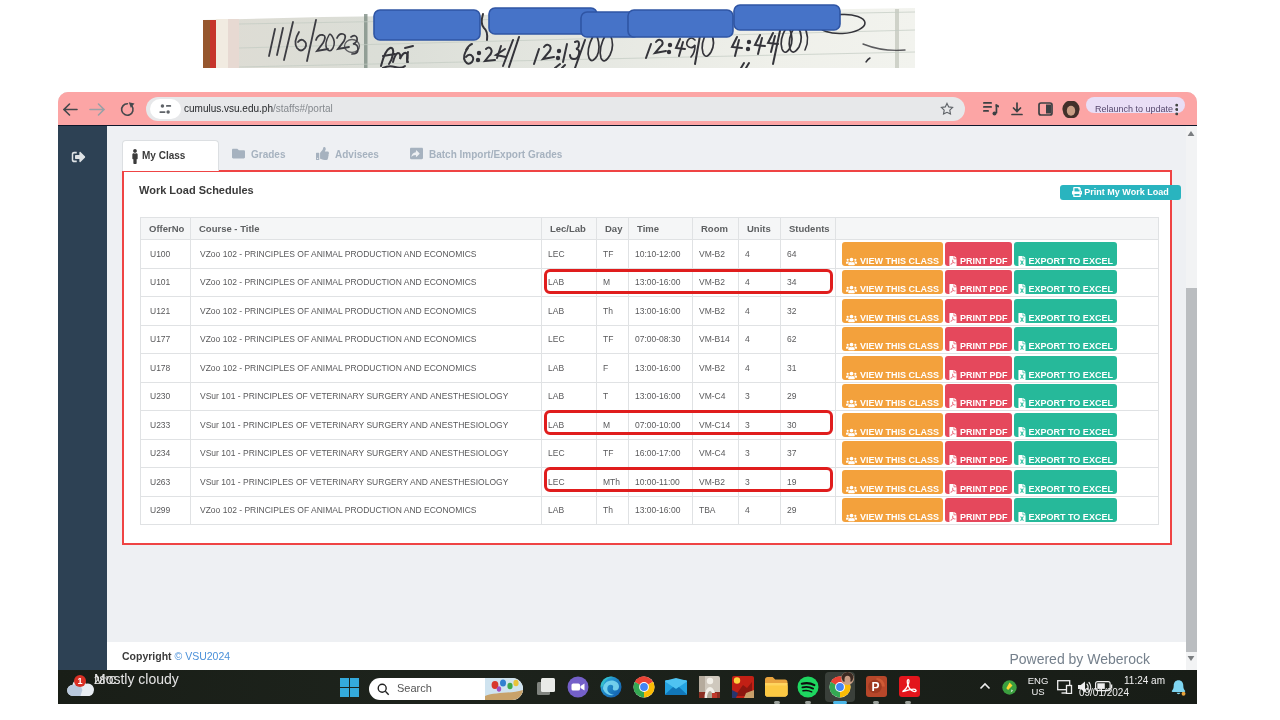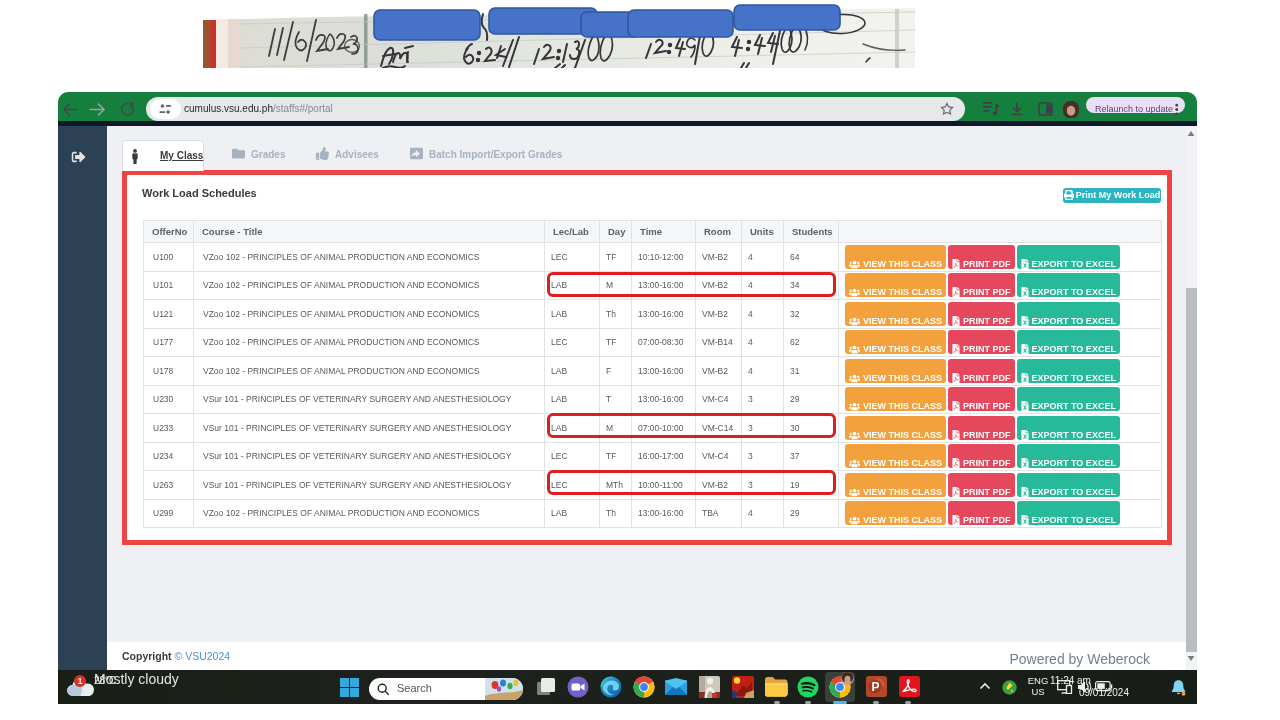--- a/index.html
+++ b/index.html
@@ -4,41 +4,41 @@
 <style>
   * { margin:0; padding:0; box-sizing:border-box; }
   html,body { width:1280px; height:720px; background:#fff; overflow:hidden;
     font-family:"Liberation Sans", sans-serif; }
   #stage { position:relative; width:1280px; height:720px; background:#fff; }
   .abs { position:absolute; }
 
   
   #win { left:58px; top:92px; width:1139px; height:578px; background:#fff;
     border-radius:10px 10px 0 0; outline:1px solid #d8dadc; outline-offset:-1px; }
-  #toolbar { left:0; top:0; width:1139px; height:34px; background:#15803d;
-    border-radius:10px 10px 0 0; border-bottom:5px solid #0f172a; }
+  #toolbar { left:0; top:0; width:1139px; height:34px; background:#fca5a5;
+    border-radius:10px 10px 0 0; border-bottom:1px solid #0f172a; }
   #omni { position:absolute; left:88px; top:5px; width:819px; height:24px; background:#e7e8ea;
     border-radius:12px; }
   #urltxt { position:absolute; left:38px; top:6px; font-size:10px; color:#27292c; }
   #urltxt .gray { color:#85898e; }
   #relaunch { position:absolute; left:1028px; top:5px; width:99px; height:16px; background:#e9def6;
     border-radius:12px; color:#57486e; font-size:9px; line-height:24px;
     padding-left:9px; }
 
   
   #content { left:0; top:34px; width:1129px; height:544px; background:#eef0f3; overflow:hidden; }
   #sidebar { left:0; top:0; width:49px; height:544px; background:#2d4154; }
   #footerbar { left:49px; top:516px; width:1080px; height:28px; background:#fff; }
   #card { left:64px; top:44px; width:1050px; height:375px; background:#fff;
-    border:5px solid #ef4444; }
+    border:2px solid #ef4444; }
   .tab { position:absolute; top:14px; height:31px; font-size:10px; font-weight:bold;
     color:#a6b2bf; line-height:30px; white-space:nowrap; }
-  #tab-active { left:64px; width:82px; background:#fff; border:1px solid #dcdfe2;
+  #tab-active { left:64px; width:97px; background:#fff; border:1px solid #dcdfe2;
     border-bottom:none; border-radius:4px 4px 0 0; color:#3b3b3b; z-index:2;
-    padding-left:37px;text-decoration:underline; }
+    padding-left:19px; }
 
   
   table { border-collapse:collapse; table-layout:fixed; font-size:8.5px; color:#59595b; }
   th, td { border:1px solid #e0e2e4; padding:0 0 0 8px; overflow:hidden;
     white-space:nowrap; text-align:left; font-weight:normal; }
   th { background:#f5f6f7; color:#5e6062; font-weight:bold; font-size:9.5px; height:22px; }
   td { height:28.5px; padding-left:6px; }
   td.c1, td.c2 { padding-left:9px; }
   .btn { display:inline-block; height:16px; line-height:14px; border-radius:3px;
     color:#fff; font-size:9px; font-weight:bold; padding:12px 4px; vertical-align:middle;
@@ -275,21 +275,21 @@
         <svg style="vertical-align:-2px; margin-right:6px;" width="13" height="13" viewBox="0 0 512 512" fill="#a6b2bf">
             <use href="#i-thumb"></use>
           </svg>Advisees</div>
       <div class="tab" style="left:352px;">
         <svg style="vertical-align:-2px; margin-right:6px;" width="13" height="13" viewBox="0 0 512 512" fill="#a6b2bf">
             <use href="#i-batch"></use>
           </svg>Batch Import/Export Grades</div>
 
       <div class="abs" id="card">
         <div class="abs" style="left:15px; top:12px; font-size:11px; font-weight:bold; color:#3a3a3a;">Work Load Schedules</div>
-        <div class="abs" style="left:936px; top:13px; width:98px; height:15px; background:#29b4bf; border-radius:3px; color:#fff; font-size:9px; font-weight:bold; line-height:15px; text-align:center;">
+        <div class="abs" style="left:936px; top:13px; width:121px; height:15px; background:#29b4bf; border-radius:3px; color:#fff; font-size:9px; font-weight:bold; line-height:15px; text-align:center;">
           <svg style="vertical-align:-2px; margin-right:2px;" width="10" height="10" viewBox="0 0 512 512" fill="#fff">
               <use href="#i-print"></use>
             </svg>Print My Work Load</div>
 
         <table class="abs" style="left:16px; top:45px; width:1018px;">
           <colgroup>
             <col style="width:50px">
               <col style="width:351px">
               <col style="width:55px">
               <col style="width:32px">
@@ -657,21 +657,21 @@
     </svg>
     <svg class="abs" style="left:1019px; top:10px;" width="15" height="14" viewBox="0 0 15 14">
       <path d="M1 5h2.8L8 1.5v11L3.8 9H1z" fill="#eee"></path>
       <path d="M10 4.2a4.5 4.5 0 0 1 0 5.6 M12 2.5a7 7 0 0 1 0 9" stroke="#eee" stroke-width="1.2" fill="none" stroke-linecap="round"></path>
     </svg>
     <svg class="abs" style="left:1037px; top:11px;" width="18" height="11" viewBox="0 0 18 11" fill="none" stroke="#eee" stroke-width="1.2">
       <rect x=".6" y=".6" width="14.5" height="9" rx="2"></rect>
       <rect x="2.3" y="2.3" width="7.5" height="5.6" fill="#eee" stroke="none"></rect>
       <path d="M16.5 3.5v4" stroke-width="1.6"></path>
     </svg>
-    <div class="tt" style="left:992px; top:5px; width:87px; font-size:10px;">11:24 am</div>
+    <div class="tt" style="left:1020px; top:5px; width:87px; text-align:right; font-size:10px;">11:24 am</div>
     <div class="tt" style="left:984px; top:17px; width:87px; text-align:right; font-size:10px;">09/01/2024</div>
     <svg class="abs" style="left:1113px; top:9px;" width="15" height="17" viewBox="0 0 17 19">
       <path d="M8.5 1.2c3.4 0 5.4 2.6 5.4 5.8 0 3.6.9 5 2 6.2.5.5.2 1.3-.6 1.3H1.7c-.8 0-1.1-.8-.6-1.3 1.1-1.2 2-2.6 2-6.2 0-3.2 2-5.8 5.4-5.8z" fill="#7fd5f0"></path>
       <path d="M6.3 15.5a2.3 2.3 0 0 0 4.4 0z" fill="#7fd5f0"></path>
       <circle cx="14.2" cy="16.6" r="2.2" fill="#e8a33d"></circle>
     </svg>
   </div>
 
 </div>
 

